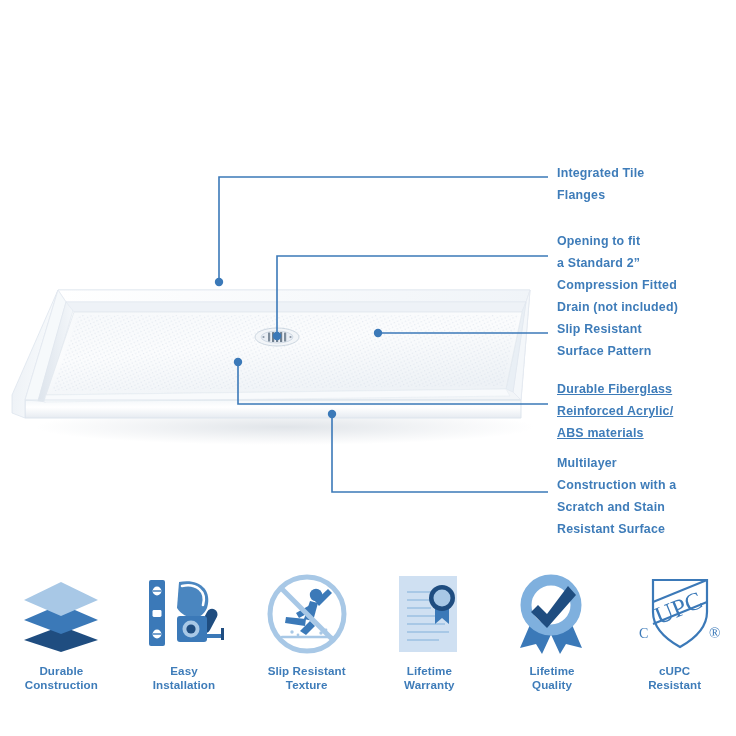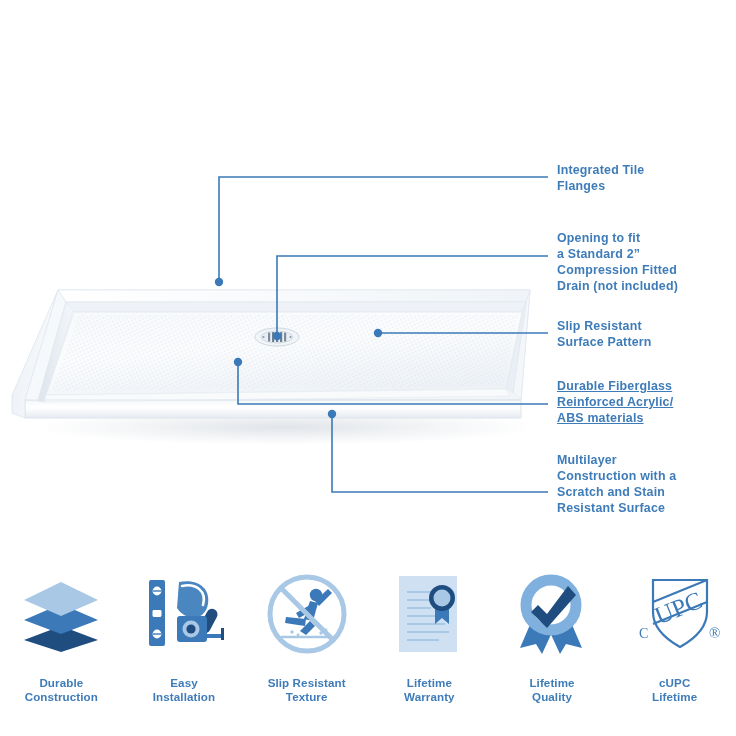--- a/index.html
+++ b/index.html
@@ -54,21 +54,21 @@
     height: 560px;
     pointer-events: none;
   }
 
   
   .callout-label {
     position: absolute;
     color: #3e7cb9;
     font-size: 12.4px;
     font-weight: bold;
-    line-height: 16px;
+    line-height: 22px;
     letter-spacing: 0.2px;
     width: 180px;
   }
   #callout-0 { left: 557px; top: 162px; }
   #callout-1 { left: 557px; top: 230px; }
   #callout-2 { left: 557px; top: 318px; }
   #callout-3 { left: 557px; top: 378px; }
   #callout-4 { left: 557px; top: 452px; }
 
   
@@ -87,21 +87,21 @@
     flex-direction: column;
     align-items: center;
   }
   .feature-icon {
     height: 92px;
     display: flex;
     align-items: center;
     justify-content: center;
   }
   .feature-label {
-    margin-top: 16px;
+    margin-top: 4px;
     text-align: center;
     color: #3e7cb9;
     font-size: 11.6px;
     font-weight: bold;
     line-height: 14.4px;
     letter-spacing: 0.1px;
     white-space: pre-line;
   }
 </style>
 </head>
@@ -365,18 +365,18 @@
           <line x1="24" y1="52" x2="78" y2="30" stroke="#3b79b8" stroke-width="2"></line>
 
           <text x="51" y="44" text-anchor="middle" font-family="Liberation Serif, serif" font-size="25" fill="#3b79b8" transform="rotate(-22 51 40)">UPC</text>
 
           <text x="10" y="66" font-family="Liberation Serif, serif" font-size="14" fill="#3b79b8">C</text>
 
           <text x="80" y="66" font-family="Liberation Serif, serif" font-size="15" fill="#3b79b8">®</text>
         </svg>
       </div>
       <div class="feature-label">cUPC
-Lifetime</div>
+Resistant</div>
     </div>
 
   </div>
 
 </div>
 
 </body></html>

